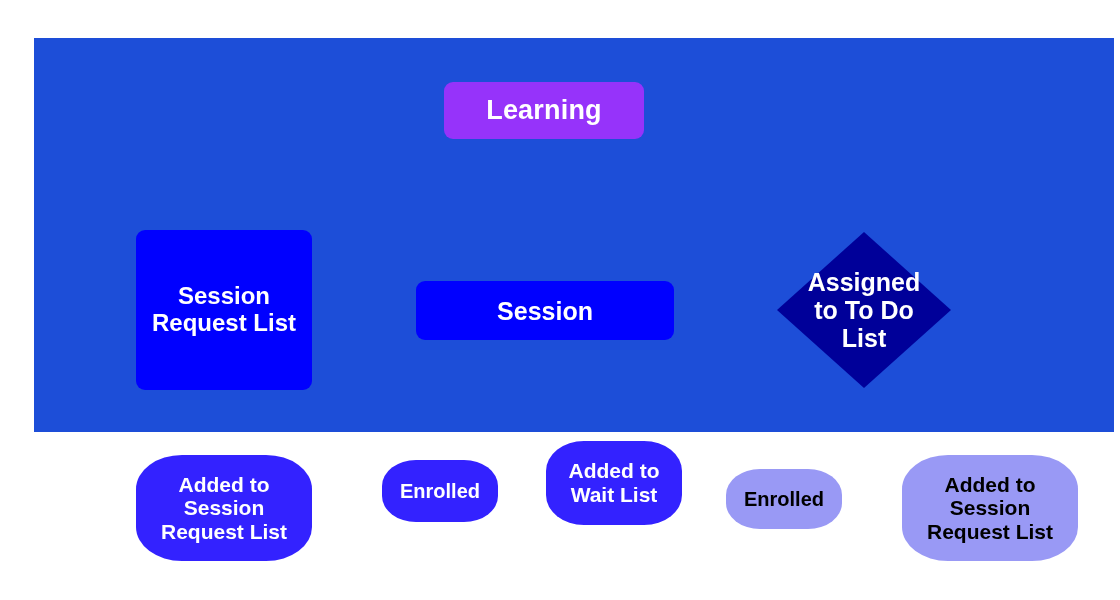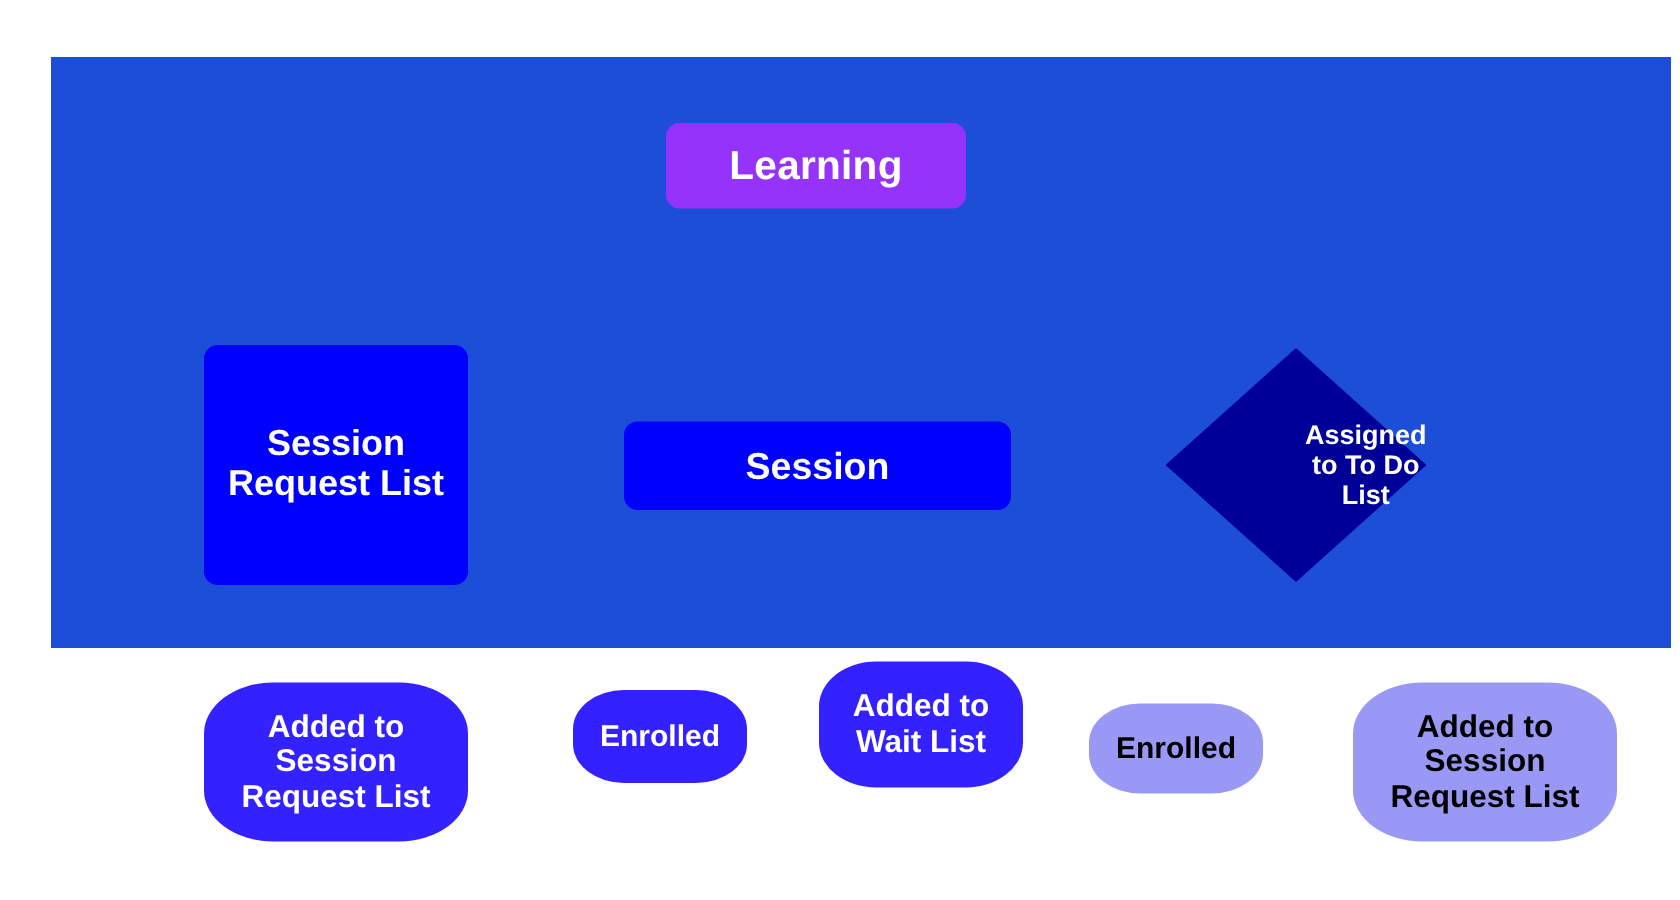--- a/index.html
+++ b/index.html
@@ -70,23 +70,22 @@
     border-radius: 9px;
     font-size: 25px;
   }
 
   #node-assigned-todo {
     left: 743px;
     top: 194px;
     width: 174px;
     height: 156px;
     color: #ffffff;
-    font-size: 18px;
+    font-size: 25px;
     background: transparent;
-    justify-content: flex-end;
   }
   #node-assigned-todo .diamond-shape {
     position: absolute;
     left: 0;
     top: 0;
     width: 100%;
     height: 100%;
     background: #000099;
     clip-path: polygon(50% 0%, 100% 50%, 50% 100%, 0% 50%);
     border-radius: 4px;

